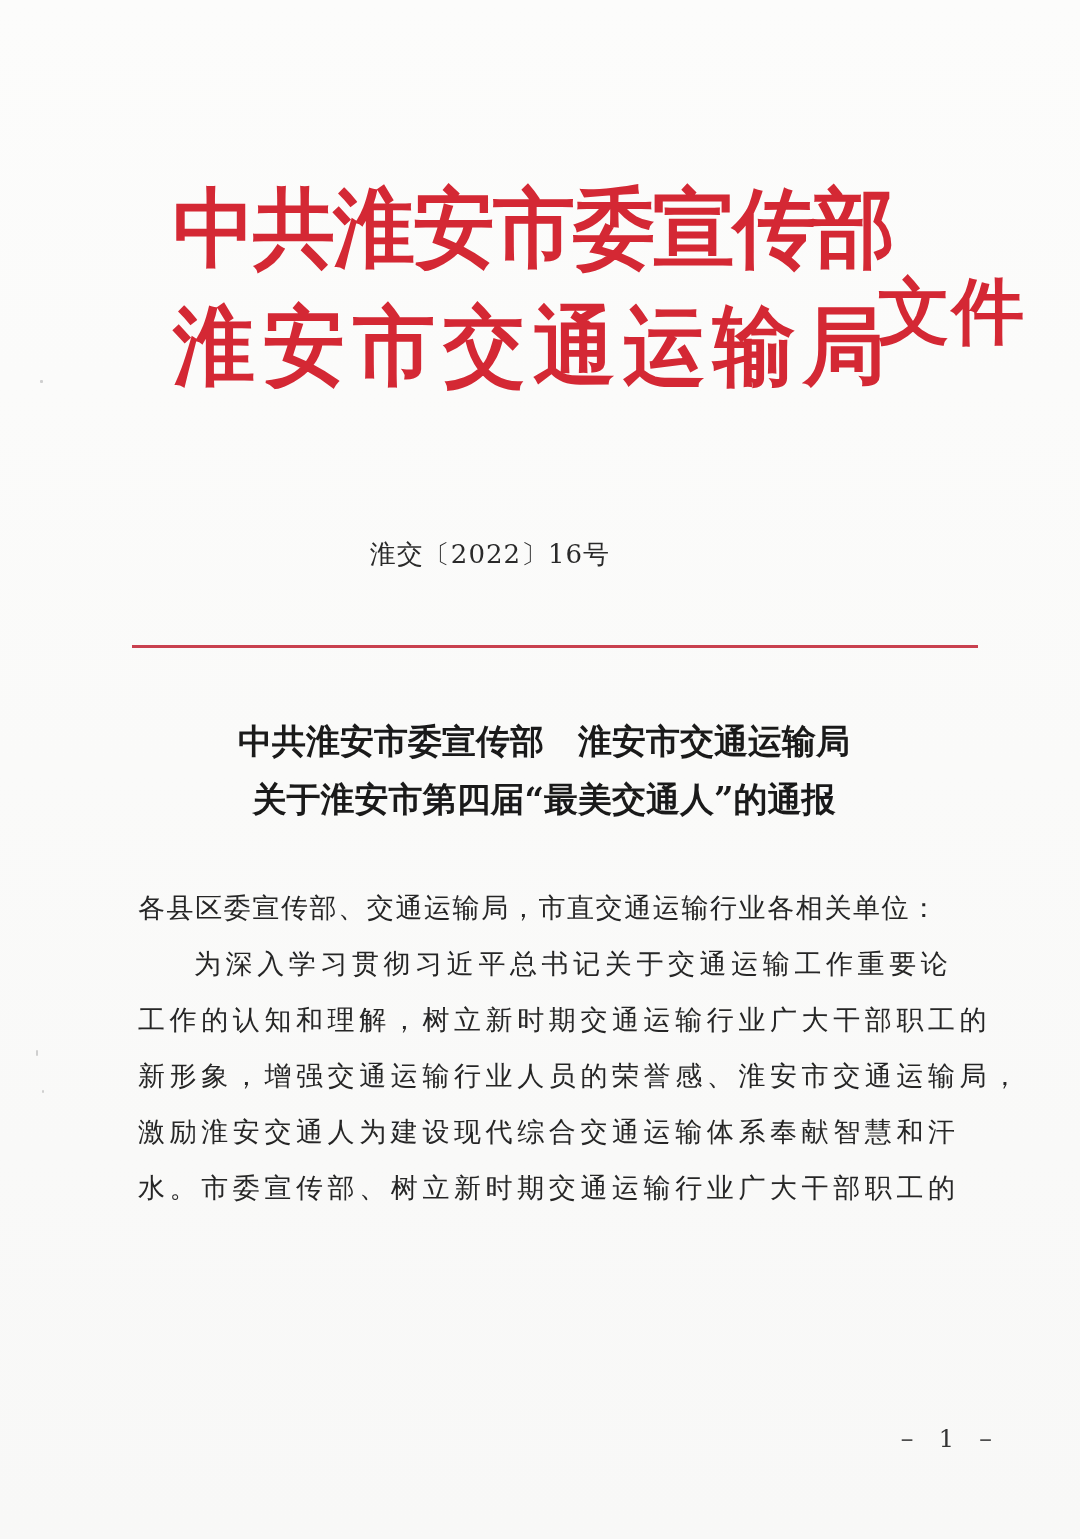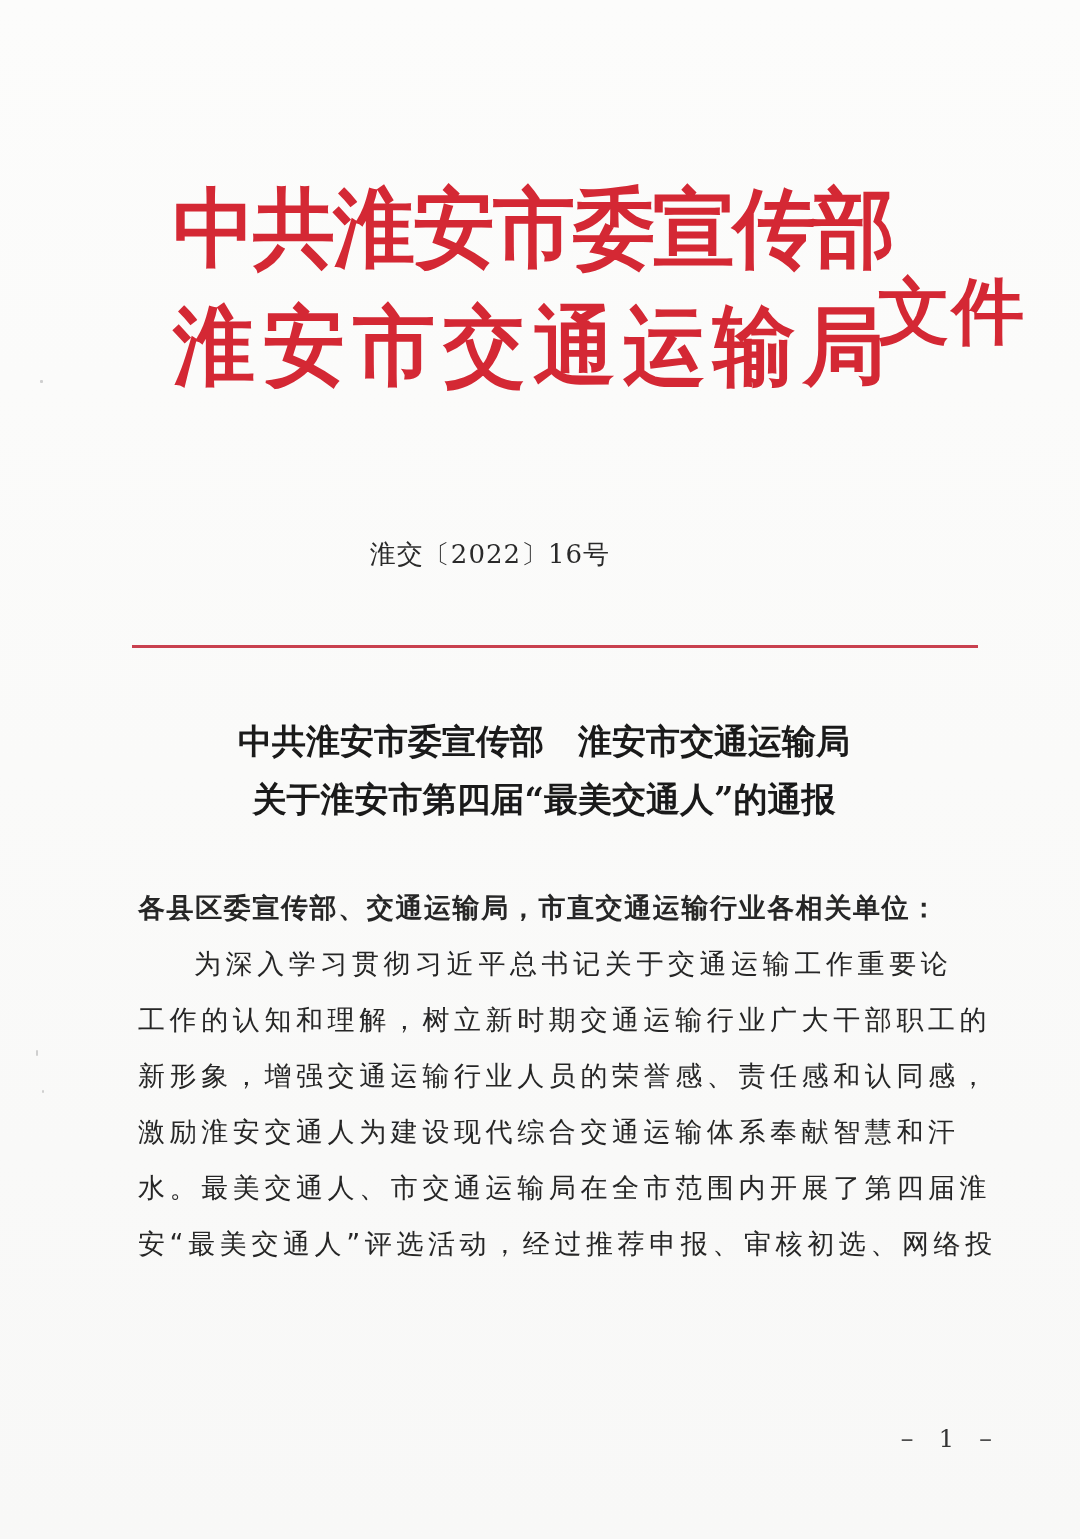--- a/index.html
+++ b/index.html
@@ -103,21 +103,21 @@
       font-size: 27px;
       color: #262626;
     }
     .body-line {
       display: block;
       height: 56px;
       line-height: 56px;
       white-space: nowrap;
       letter-spacing: 4.6px;
     }
-    .body-line.salutation { letter-spacing: 1.6px; font-weight: bold; }
+    .body-line.salutation { letter-spacing: 1.6px; }
     .body-line.indent { padding-left: 56px; }
     .page-number {
       position: absolute;
       left: 895px;
       top: 1424px;
       font-size: 24px;
       line-height: 30px;
       color: #333;
       letter-spacing: 6px;
       white-space: pre;
@@ -145,24 +145,23 @@
 
   <div class="title">
     <span class="t1">中共淮安市委宣传部　淮安市交通运输局</span>
     <span class="t2">关于淮安市第四届“最美交通人”的通报</span>
   </div>
 
   <div class="body-text">
     <span class="body-line salutation">各县区委宣传部、交通运输局，市直交通运输行业各相关单位：</span>
     <span class="body-line indent">为深入学习贯彻习近平总书记关于交通运输工作重要论</span>
     <span class="body-line">工作的认知和理解，树立新时期交通运输行业广大干部职工的</span>
-    <span class="body-line">新形象，增强交通运输行业人员的荣誉感、责任感和认同感，</span>
+    <span class="body-line">新形象，增强交通运输行业人员的荣誉感、淮安市交通运输局，</span>
     <span class="body-line">激励淮安交通人为建设现代综合交通运输体系奉献智慧和汗</span>
-    <span class="body-line">水。最美交通人、市交通运输局在全市范围内开展了第四届淮</span>
-    <span class="body-line">安“最美交通人”评选活动，经过推荐申报、审核初选、网络投</span>
+    <span class="body-line">水。市委宣传部、树立新时期交通运输行业广大干部职工的</span>
   </div>
 
   <div class="page-number">－ 1 －</div>
 
   <div class="scan-speck" style="left:40px;top:380px;width:3px;height:3px;"></div>
   <div class="scan-speck" style="left:36px;top:1050px;width:2px;height:6px;"></div>
   <div class="scan-speck" style="left:42px;top:1090px;width:2px;height:3px;"></div>
 </div>
 
 </body></html>

